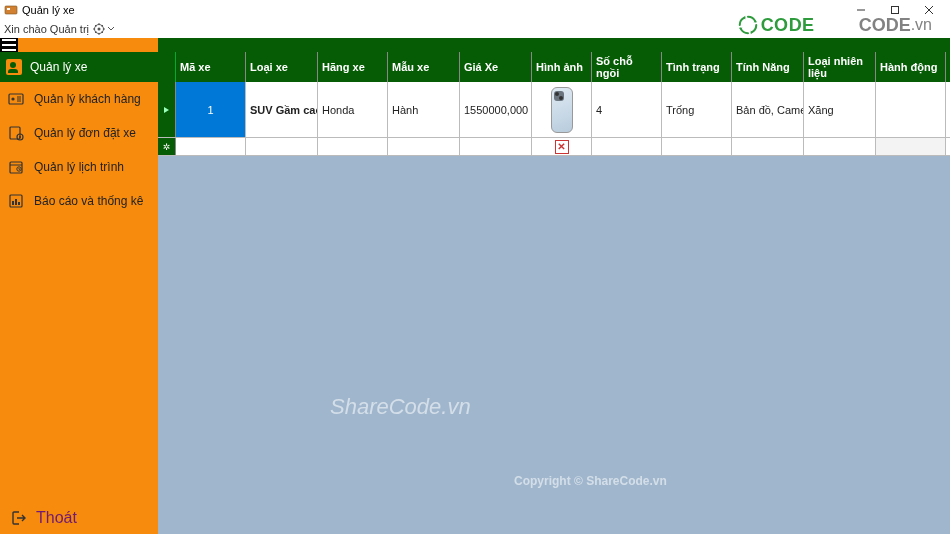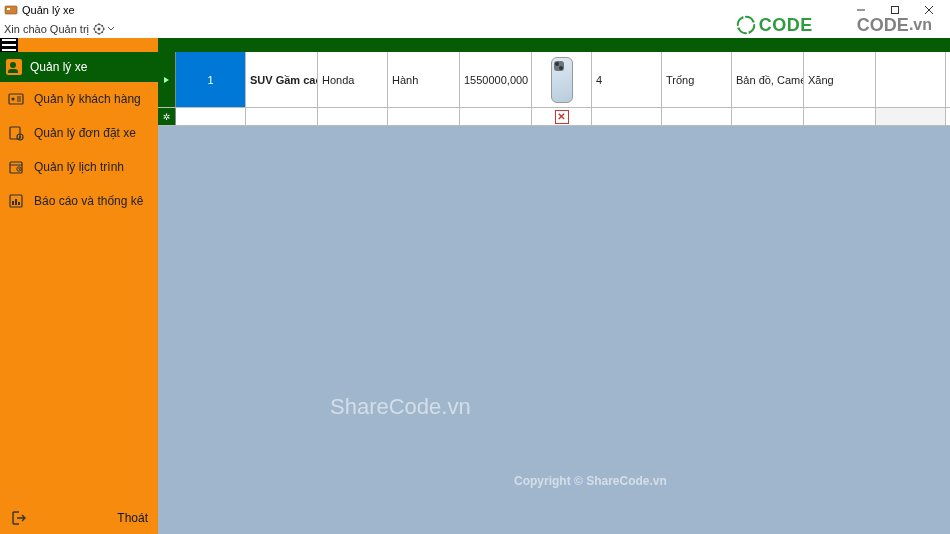--- a/index.html
+++ b/index.html
@@ -26,21 +26,21 @@
 .sidebar { width:158px; background:#f68b0e; display:flex; flex-direction:column; }
 .sidebar-top-gap { height:14px; background:#f68b0e; }
 .sidebar-header { height:30px; background:#055c05; color:#fff; display:flex; align-items:center; padding:0 6px; font-size:12px; }
 .sidebar-header .icon { width:16px; height:16px; margin-right:8px; background:#f68b0e; border-radius:2px; position:relative;}
 .sidebar-header .icon::before { content:""; position:absolute; top:3px; left:4px; width:6px; height:6px; border-radius:50%; background:#055c05;}
 .sidebar-header .icon::after { content:""; position:absolute; bottom:2px; left:2px; width:10px; height:4px; border-radius:3px 3px 0 0; background:#055c05;}
 
 .sidebar-item { height:34px; display:flex; align-items:center; padding:0 8px; font-size:12px; color:#222; cursor:pointer; }
 .sidebar-item .icon { width:16px; height:16px; margin-right:10px; display:flex; align-items:center; justify-content:center; }
 .sidebar-spacer { flex:1; }
-.sidebar-exit { height:32px; display:flex; align-items:center; padding:0 10px; font-size:12px; color:#0f172a; cursor:pointer;justify-content:space-between; }
+.sidebar-exit { height:32px; display:flex; align-items:center; padding:0 10px; font-size:16px; color:#701a75; cursor:pointer; }
 .sidebar-exit .icon { width:16px; height:16px; margin-right:10px; }
 
 
 .content { flex:1; background:#9fb6cd; position:relative; }
 
 
 .content-top { height:14px; background:#055c05; }
 
 
 .grid { position:relative; }
@@ -80,24 +80,24 @@
 .phone .cam { position:absolute; top:6px; left:7px; width:10px; height:10px; border-radius:3px; background:#6a7580;}
 .phone .cam::before, .phone .cam::after { content:""; position:absolute; width:4px; height:4px; border-radius:50%; background:#333;}
 .phone .cam::before { top:1px; left:1px;}
 .phone .cam::after { bottom:1px; right:1px;}
 
 
 .logo { position:absolute; top:14px; right:18px; display:flex; align-items:center; font-weight:700; font-size:18px; z-index:3;}
 .logo .spin { width:22px; height:22px; margin-right:2px; }
 .logo .t1 { color:#2e9b3d; letter-spacing:0.5px;}
 .logo .t2 { color:#828282; font-weight:600;margin-left:44px; }
-.logo .t3 { color:#828282; font-weight:700; font-size:16px;}
-
-
-.wm1 { position:absolute; top:356px; left:172px; color:rgba(255,255,255,0.55); font-size:22px; font-weight:500; pointer-events:none;}
+.logo .t3 { color:#828282; font-weight:400; font-size:16px;}
+
+
+.wm1 { position:absolute; top:356px; left:172px; color:rgba(255,255,255,0.55); font-size:22px; font-weight:500; pointer-events:none;font-style:italic;}
 .wm2 { position:absolute; top:436px; left:356px; color:rgba(255,255,255,0.55); font-size:12px; font-weight:700; pointer-events:none;}
 </style>
 </head>
 <body>
 
 <div class="titlebar">
   <span class="app-icon">
     <svg viewBox="0 0 14 14">
         <rect x="1" y="3" width="12" height="8" rx="1" fill="#d08030" stroke="#805020" stroke-width="0.6"></rect>
         <rect x="3" y="5" width="3" height="2" fill="#fff"></rect>
@@ -234,20 +234,34 @@
       </span>
       <span>Thoát</span>
     </div>
   </div>
 
   <div class="content">
     <div class="content-top"></div>
 
     <div class="grid">
 
+      <div class="grid-header">
+        <div class="rowhead"></div>
+        <div class="cell c-ma">Mã xe</div>
+        <div class="cell c-loai">Loại xe</div>
+        <div class="cell c-hang">Hãng xe</div>
+        <div class="cell c-mau">Mẫu xe</div>
+        <div class="cell c-gia">Giá Xe</div>
+        <div class="cell c-hinh">Hình ảnh</div>
+        <div class="cell c-cho">Số chỗ ngồi</div>
+        <div class="cell c-tinh">Tình trạng</div>
+        <div class="cell c-nang">Tính Năng</div>
+        <div class="cell c-nhien">Loại nhiên liệu</div>
+        <div class="cell c-hanh">Hành động</div>
+      </div>
 
       <div class="grid-row">
         <div class="rowhead">
           <svg viewBox="0 0 8 8">
               <path d="M1 1 L6 4 L1 7 Z" fill="#9fb"></path>
             </svg>
         </div>
         <div class="cell c-ma sel">1</div>
         <div class="cell c-loai">SUV Gầm cao</div>
         <div class="cell c-hang">Honda</div>

